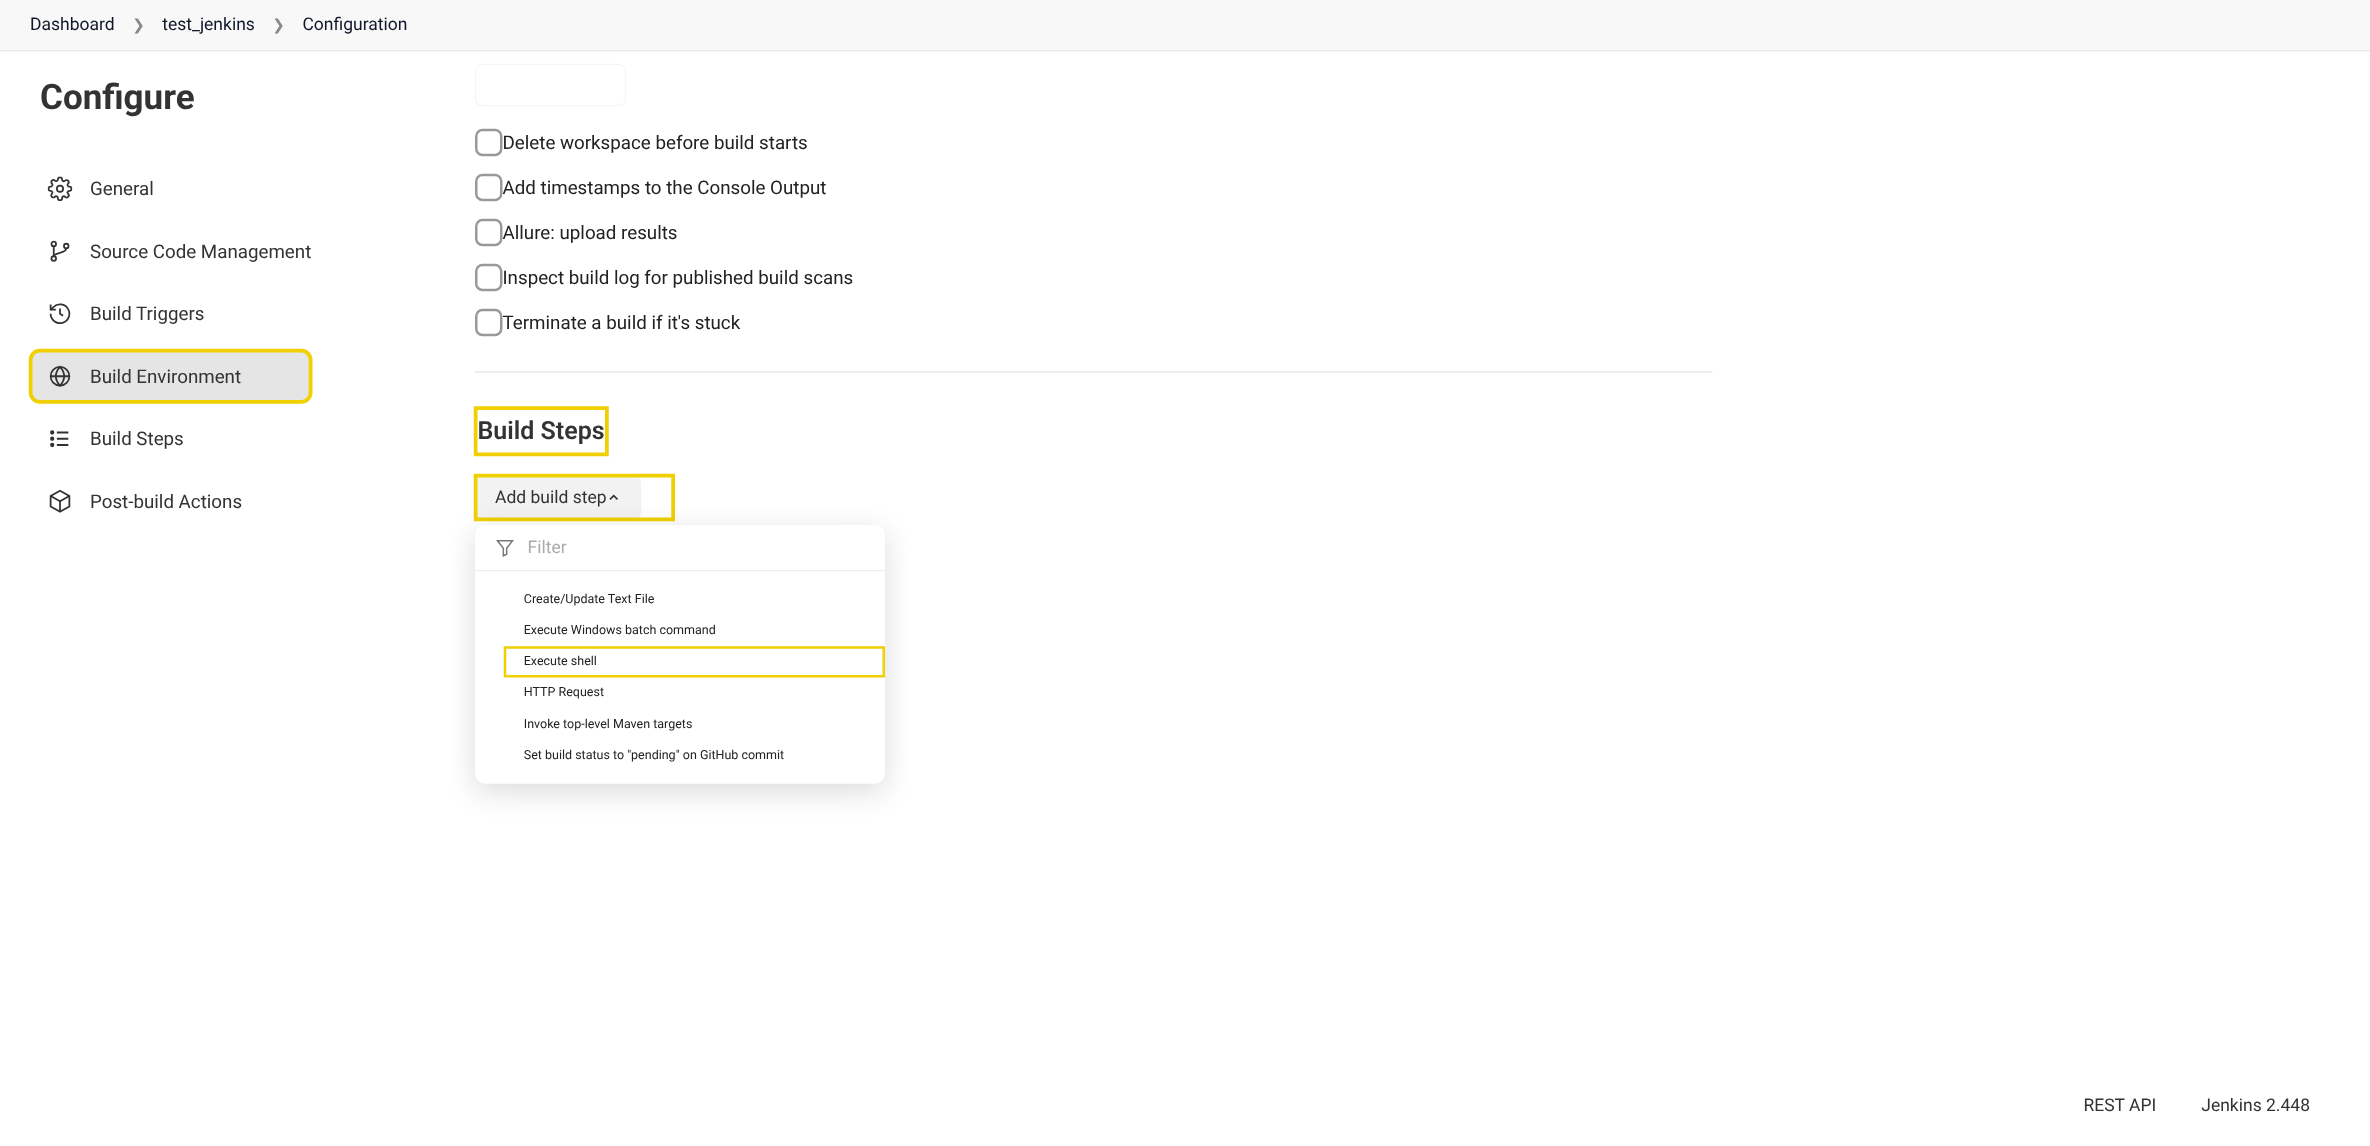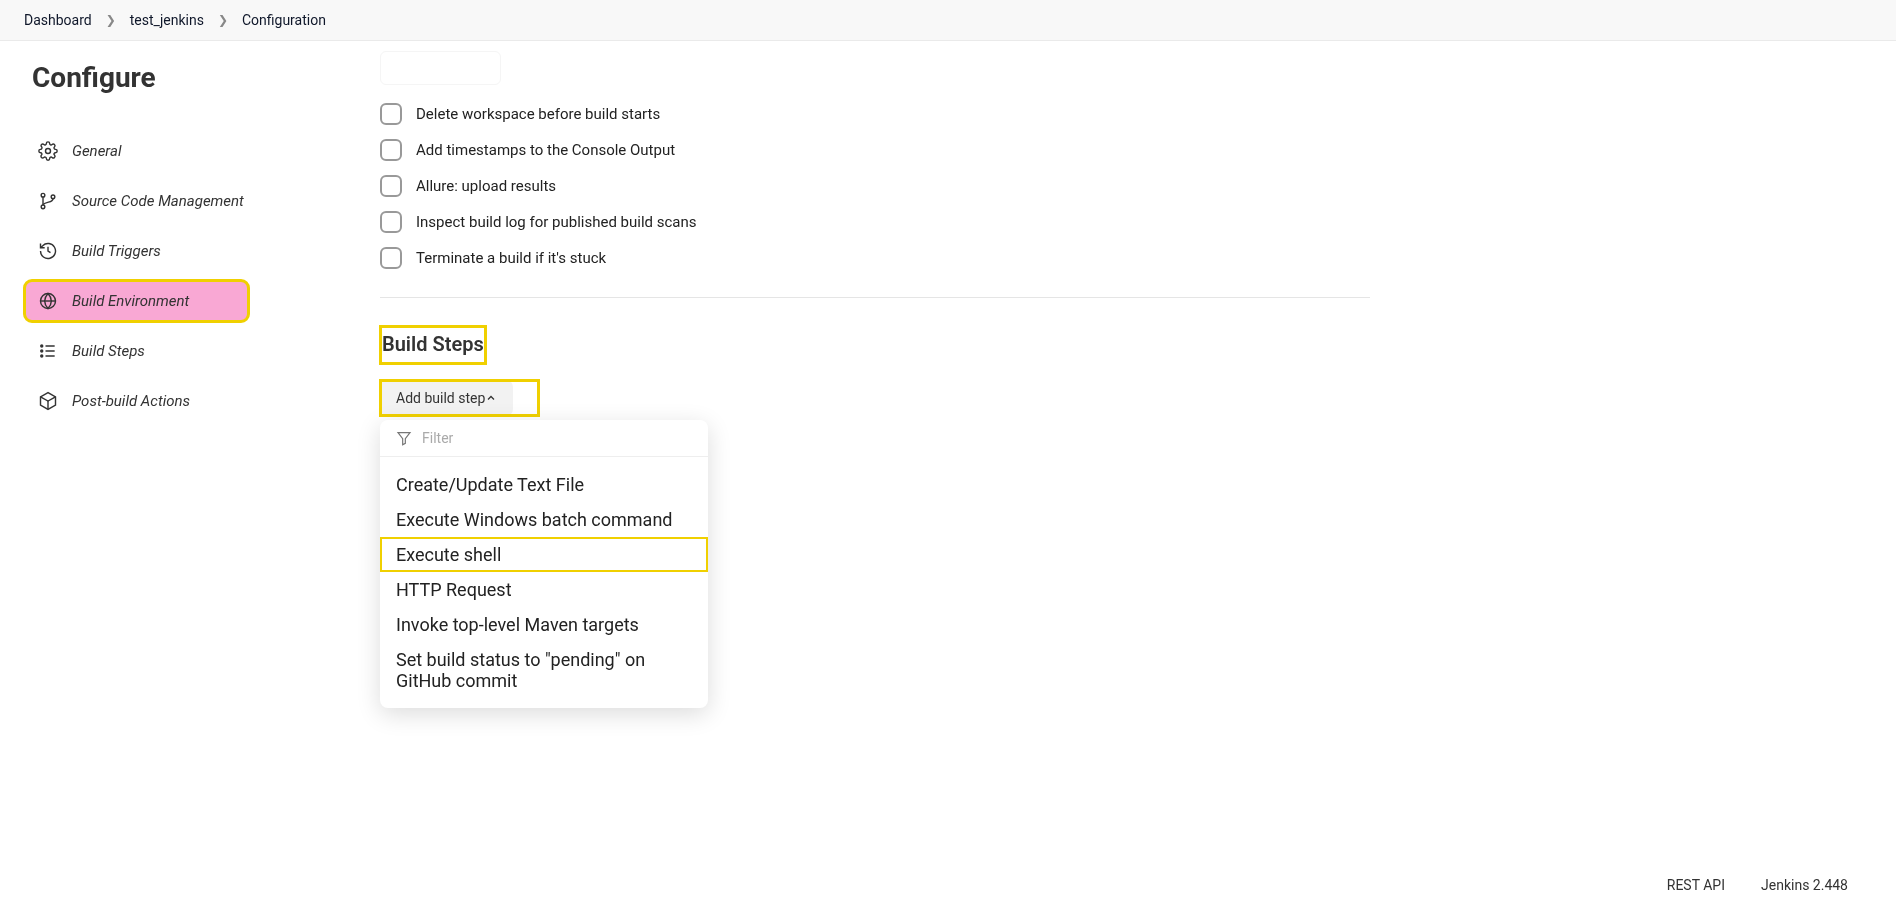--- a/index.html
+++ b/index.html
@@ -47,24 +47,23 @@
     .nav-item {
       display: flex;
       align-items: center;
       gap: 14px;
       padding: 11px 14px;
       border-radius: 8px;
       cursor: pointer;
       margin-bottom: 8px;
       color: #333;
       font-size: 15px;
-      font-style: italic;
     }
     .nav-item.active {
-      background: #f9a8d4;
+      background: #e5e5e5;
     }
     .hl-yellow {
       outline: 3px solid #f0d000;
       outline-offset: -2px;
     }
     .nav-icon {
       width: 20px;
       height: 20px;
       display: inline-flex;
       align-items: center;
@@ -82,21 +81,20 @@
       border-radius: 6px;
       background: #fff;
       color: #eee;
       font-size: 14px;
       margin-bottom: 18px;
       border: 1px solid #f5f5f5;
     }
     .check-row {
       display: flex;
       align-items: center;
-      gap: 14px;
       margin-bottom: 14px;
     }
     .checkbox {
       width: 22px;
       height: 22px;
       border: 2px solid #999;
       border-radius: 6px;
       flex-shrink: 0;
     }
     .check-label {
@@ -169,24 +167,25 @@
       color: #0c4a6e;
     }
     .dropdown-filter input::placeholder {
       color: #aaa;
     }
     .dropdown-list {
       padding: 10px 0;
     }
     .dropdown-item {
       padding: 7px 16px;
-      font-size: 18px;
+      font-size: 10px;
       cursor: pointer;
       color: #222;
       position: relative;
+      margin-left: 23px;
     }
     .dropdown-item.highlighted {
       outline: 2px solid #f0d000;
       outline-offset: -2px;
     }
     .blue-glow {
       position: absolute;
       left: -8px;
       width: 150px;
       height: 64px;

